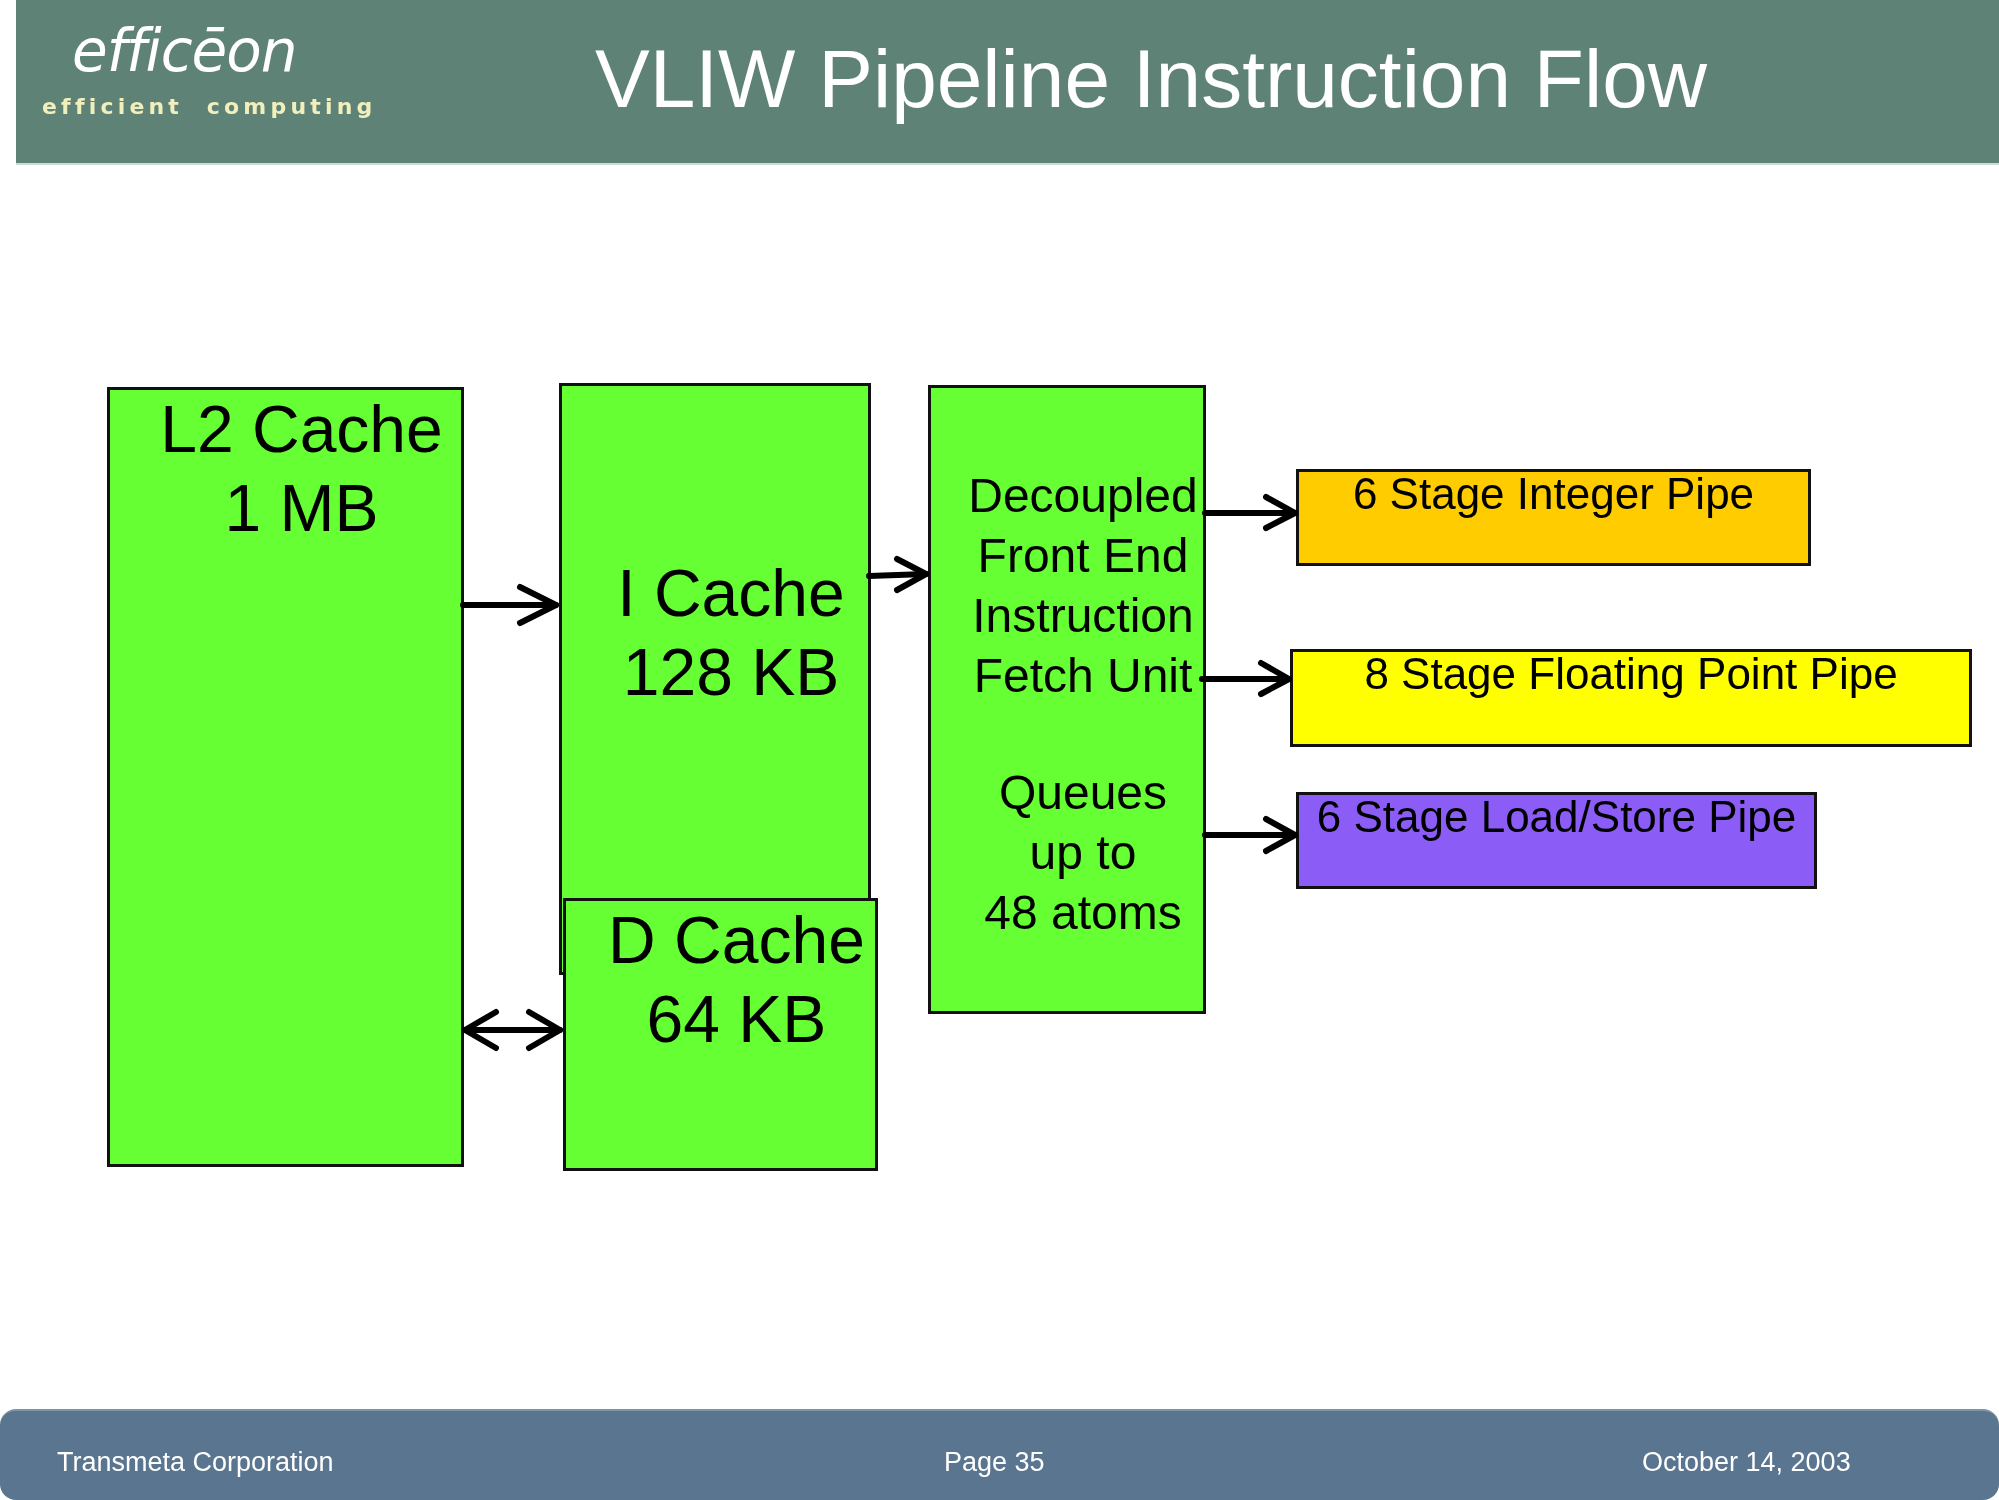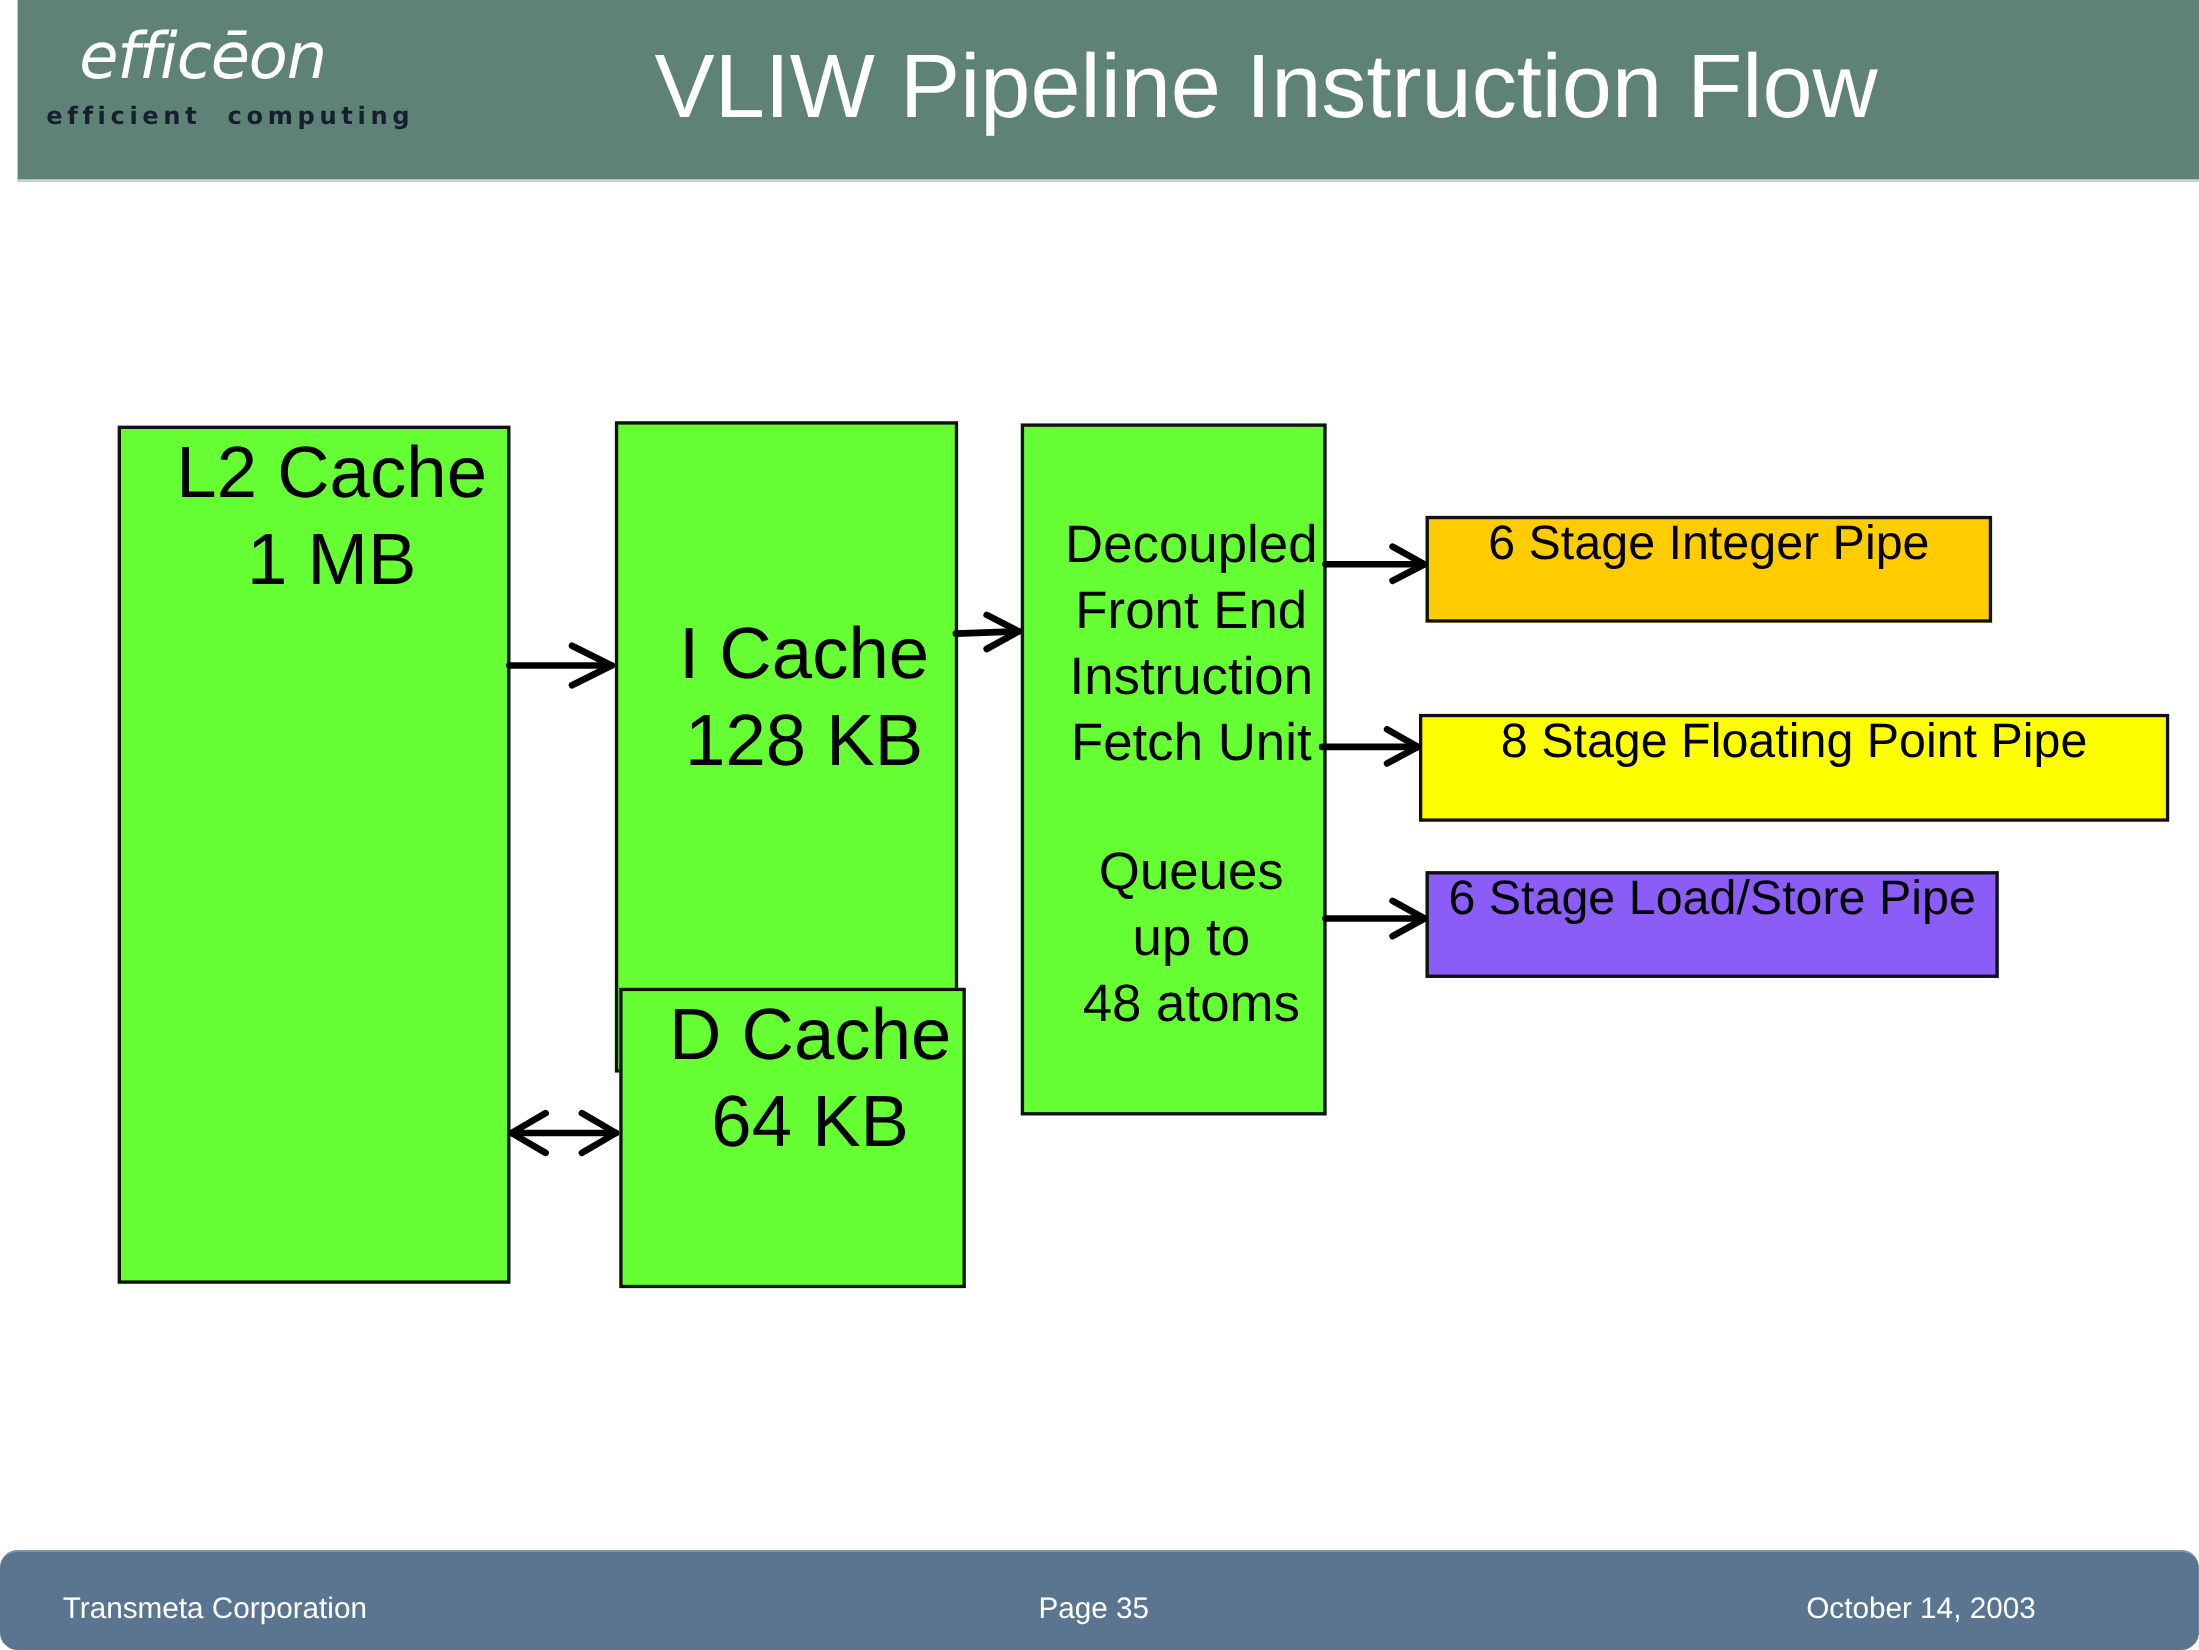--- a/index.html
+++ b/index.html
@@ -3,21 +3,21 @@
 <meta charset="utf-8">
 <style>
   html, body { margin: 0; padding: 0; }
   body { width: 1999px; height: 1500px; position: relative; background: #ffffff; overflow: hidden;
          font-family: "Liberation Sans", sans-serif; }
   .header { position: absolute; left: 16px; top: 0; width: 1999px; height: 163px; background: #5f8276;
             border-bottom: 2px solid #cfdcd6; padding-left: 36px; }
   .logo-word { position: absolute; left: 56px; top: 22px; font-family: "DejaVu Sans", sans-serif;
                font-style: italic; font-size: 58px; color: #ffffff; letter-spacing: -1px; line-height: 1; }
   .logo-tag { position: absolute; left: 26px; top: 96px; font-family: "DejaVu Sans", sans-serif;
-              font-weight: bold; font-size: 22px; color: #0f172a; letter-spacing: 4.2px; line-height: 1;
+              font-weight: bold; font-size: 22px; color: #fef9c3; letter-spacing: 4.2px; line-height: 1;
               opacity: 0.92; white-space: pre; }
   .title { position: absolute; left: 520px; top: 38px; width: 1230px; text-align: center;
            font-weight: normal; font-size: 82px; color: #ffffff; line-height: 1; white-space: nowrap; }
   .box { position: absolute; box-sizing: border-box; border: 3px solid #111; display: flex;
          align-items: flex-start; justify-content: center; text-align: center; color: #000; }
   .green { background: #66ff33; padding-left: 32px; }
   .big { font-size: 66px; line-height: 79px; }
   .mid { font-size: 48px; line-height: 60px; }
   .pipe { font-size: 44px; line-height: 1; white-space: nowrap; }
   .box span { display: block; }

